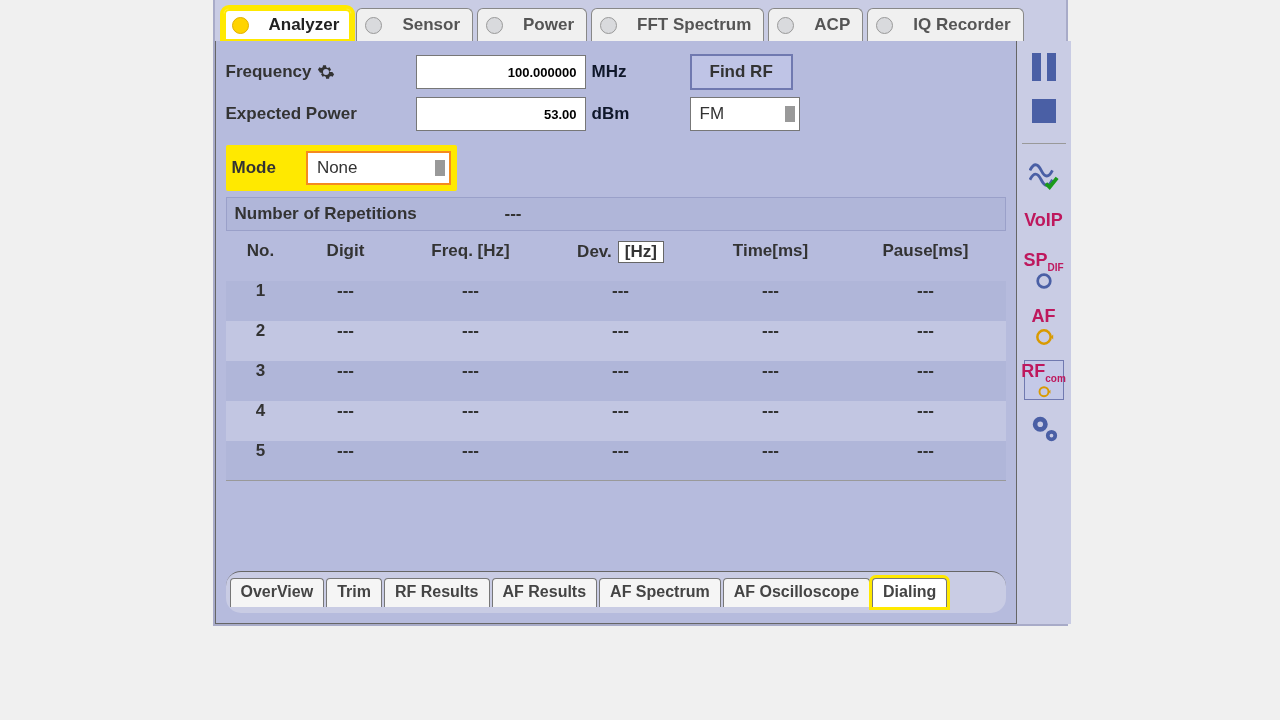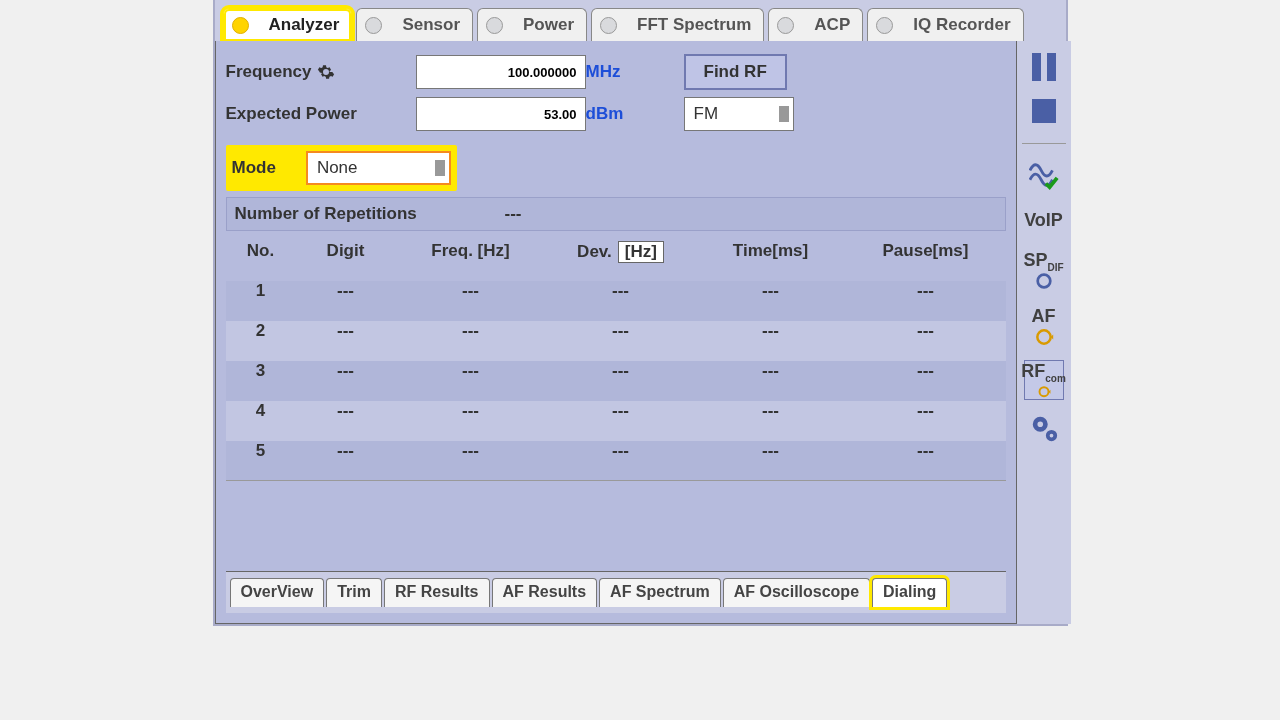--- a/index.html
+++ b/index.html
@@ -49,21 +49,21 @@
   .prow .lbl { width: 190px; font-size: 17px; font-weight: bold; color: #333; display:flex; align-items:center; gap:6px; }
   .gear {
     width: 18px; height: 18px; display:inline-block; position: relative;
   }
   .gear svg { width: 18px; height: 18px; fill: #333; }
   .txtin {
     background: #fff; border: 1px solid #777; height: 34px;
     padding: 0 8px; font-size: 13px; font-weight: bold; text-align: right;
     display:flex; align-items:center; justify-content:flex-end;
   }
-  .unit { font-size: 17px; font-weight: bold; margin-left: 0; color: #1d4ed8; width: 42px; }
+  .unit { font-size: 17px; font-weight: bold; margin-left: 6px; color: #0f172a; width: 42px; }
   .btn {
     background: #bfc4e6; border: 2px solid #7079b0; height: 34px;
     padding: 16px 18px; font-size: 17px; font-weight: bold; color: #333;
     display:flex; align-items:center; cursor:pointer;
   }
   .drop {
     background: #fff; border: 1px solid #777; height: 34px;
     padding: 0 24px 0 9px; font-size: 17px; font-weight: normal; color:#333;
     display:flex; align-items:center; position:relative; width: 110px; cursor:pointer;
   }
@@ -94,36 +94,36 @@
   .cell { text-align:center; font-size:17px; font-weight:bold; color:#333; }
   .c-no   { width: 70px; }
   .c-dig  { width: 100px; }
   .c-freq { width: 150px; }
   .c-dev  { width: 150px; display:flex; justify-content:center; align-items:center; gap:6px;}
   .c-time { width: 150px; }
   .c-pause{ width: 160px; }
   .hzbox { background:#fff; border:1px solid #666; padding:0 6px; font-size:17px; font-weight:bold; }
 
   
-  .tabs-bot { display:flex; align-items:center; padding: 6px 4px; background:#c9cce4; border-top:1px solid #666; }
+  .tabs-bot { display:flex; align-items:center; padding: 6px 4px; background:#c9cce4; border-top:1px solid #666;border-radius:15px; }
   .btab {
     background:#f5f5f5; border:1px solid #777; border-top-left-radius:4px; border-top-right-radius:4px;
     padding:4px 10px 6px; margin-right:2px; font-size:16px; font-weight:bold; color:#444; cursor:pointer;
     border-bottom:none;
   }
   .btab.active {
     background:#fff;
     box-shadow: 0 0 0 3px #ffe900;
   }
 
   
   .rside { width: 54px; display:flex; flex-direction:column; align-items:center; padding: 10px 6px; gap:12px; background:#c9cce4; }
   .ricon {
     width: 36px; height: 32px; display:flex; align-items:center; justify-content:center;
-    font-size:18px; font-weight:bold; color:#404040; cursor:pointer;
+    font-size:18px; font-weight:bold; color:#be185d; cursor:pointer;
   }
   .ricon svg { width: 30px; height: 30px; }
   .divline { width: 44px; height:1px; background:#999; margin: 4px 0; }
   .ricon.box { border:1px solid #7079b0; background:#c4c9e8; height:40px; width:40px; }
   sub { font-size: 10px; }
 
   
   .pause { display:flex; gap:6px; }
   .pause span { width:9px; height:28px; background:#4a5fa5; }
   .stopsq { width:24px; height:24px; background:#4a5fa5; }

